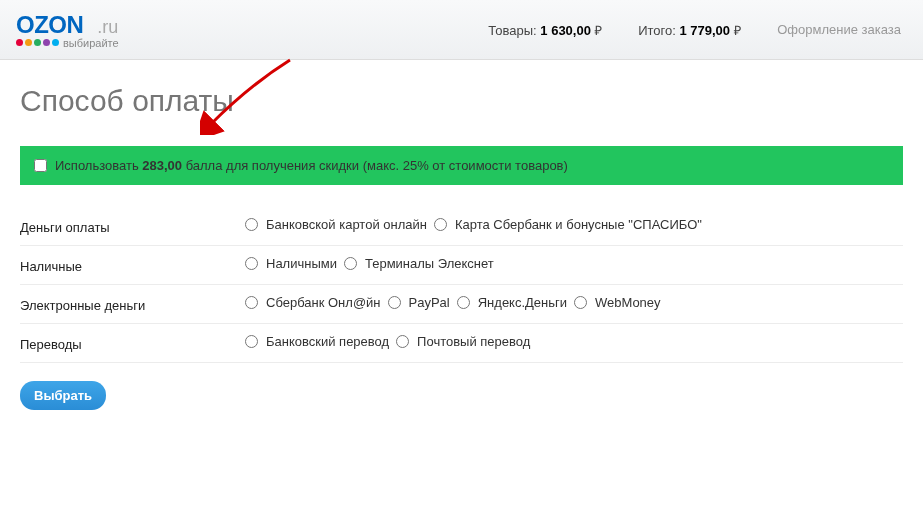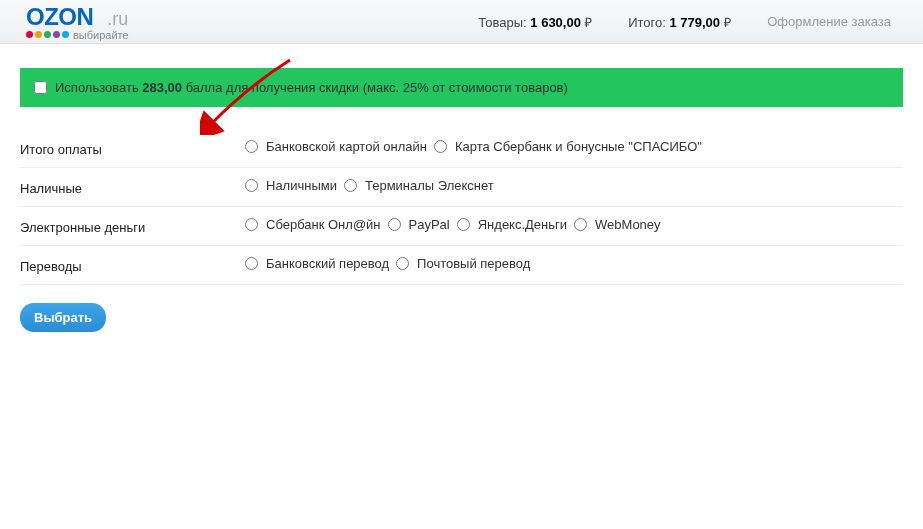--- a/index.html
+++ b/index.html
@@ -6,24 +6,24 @@
     body {
       font-family: Arial, Helvetica, sans-serif;
       font-size: 13px;
       color: #333;
       background: #fff;
       width: 923px;
     }
     .header-bar {
       display: flex;
       align-items: center;
-      height: 44px;
+      height: 60px;
       background: linear-gradient(to bottom, #f8f9fa, #eef0f2);
       border-bottom: 1px solid #ddd;
-      padding: 0 22px;
+      padding: 0 12px;
     }
     .logo {
       display: flex;
       flex-direction: column;
       align-items: flex-start;
       padding-left: 4px;
       width: 170px;
     }
     .logo-main {
       display: flex;
@@ -193,31 +193,32 @@
     <div class="summary-item">
       <span class="summary-label">Итого:</span>
       <span class="summary-value bold">1 779,00</span>
       <span class="ruble"></span>
     </div>
     <div class="checkout-link">Оформление заказа</div>
   </div>
 </div>
 
 <div class="content">
+  <h1>Способ оплаты</h1>
 
   <div class="bonus-banner">
     <input type="checkbox" style="">
     <span>
       <span>Использовать </span><span class="bonus-bold">283,00</span><span> балла для получения скидки (макс. 25% от стоимости товаров)</span>
     </span>
   </div>
 
   <div id="groups-container">
       <div class="group-row">
-        <div class="group-label">Итого оплаты</div>
+        <div class="group-label">Деньги оплаты</div>
         <div class="options">
           <label class="option">
             <input type="radio" name="payment" style="">
             <span>Банковской картой онлайн</span>
           </label>
           <label class="option">
             <input type="radio" name="payment" style="">
             <span>Карта Сбербанк и бонусные "СПАСИБО"</span>
           </label>
         </div>

